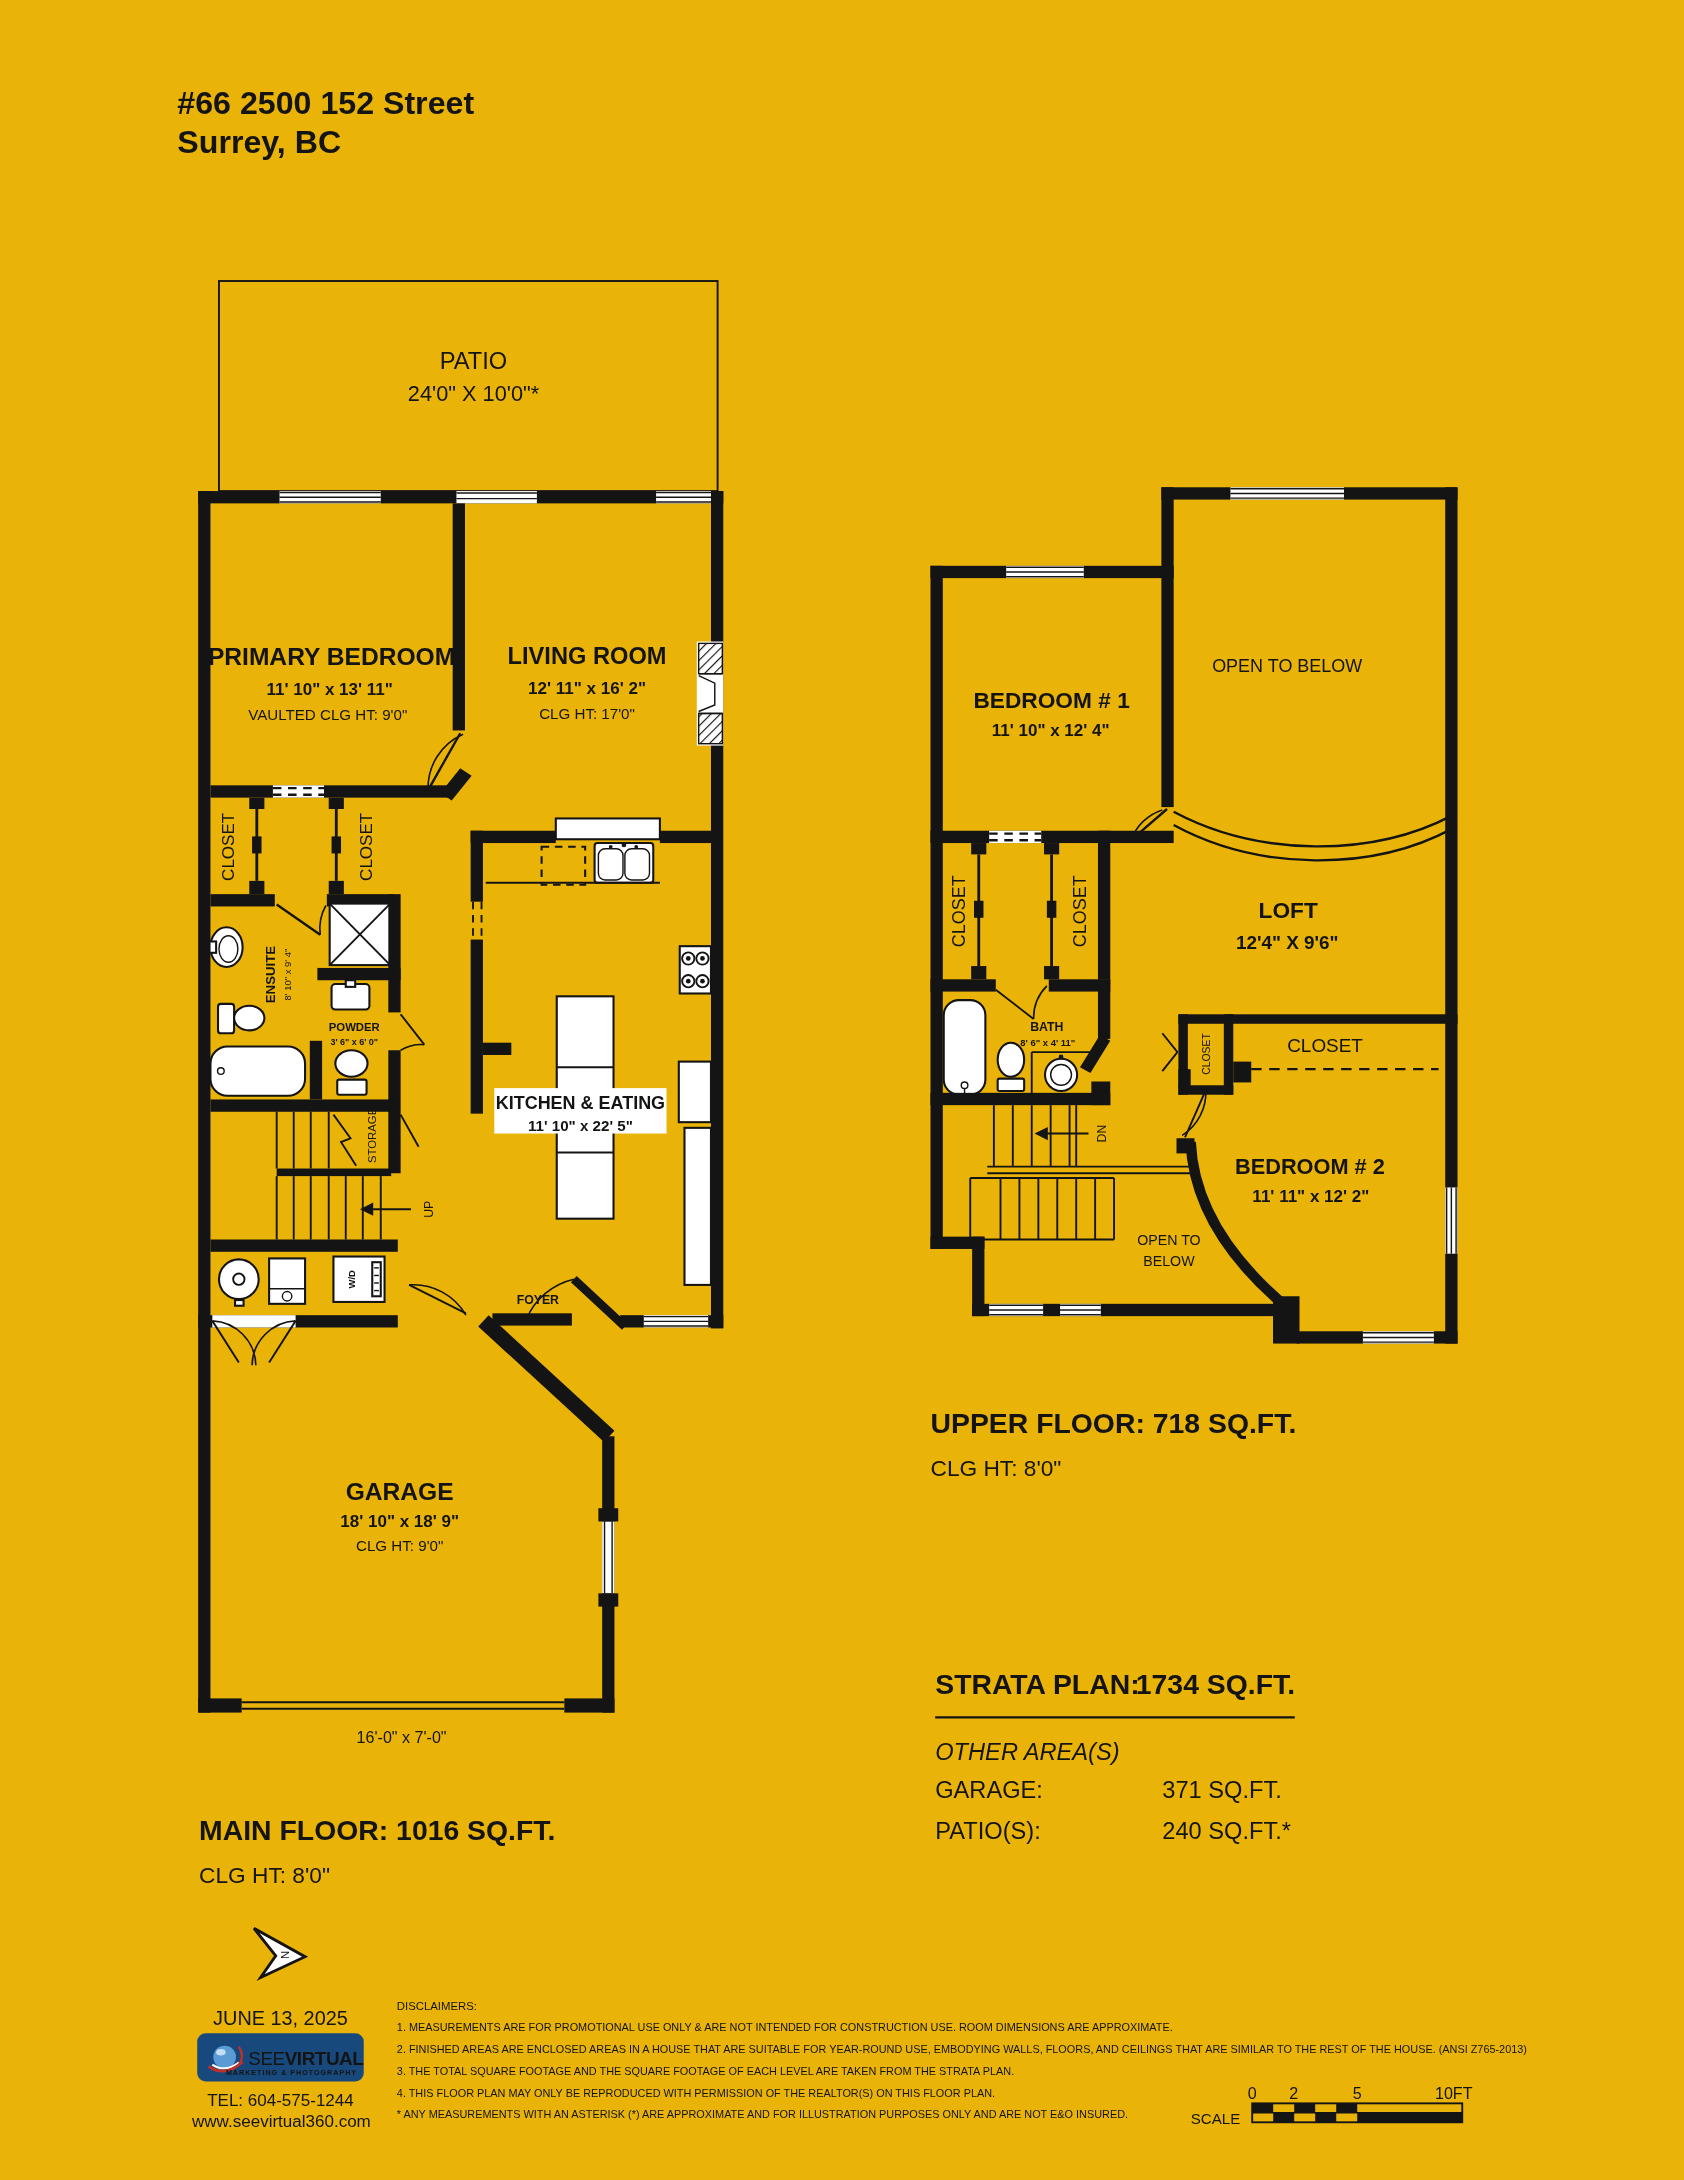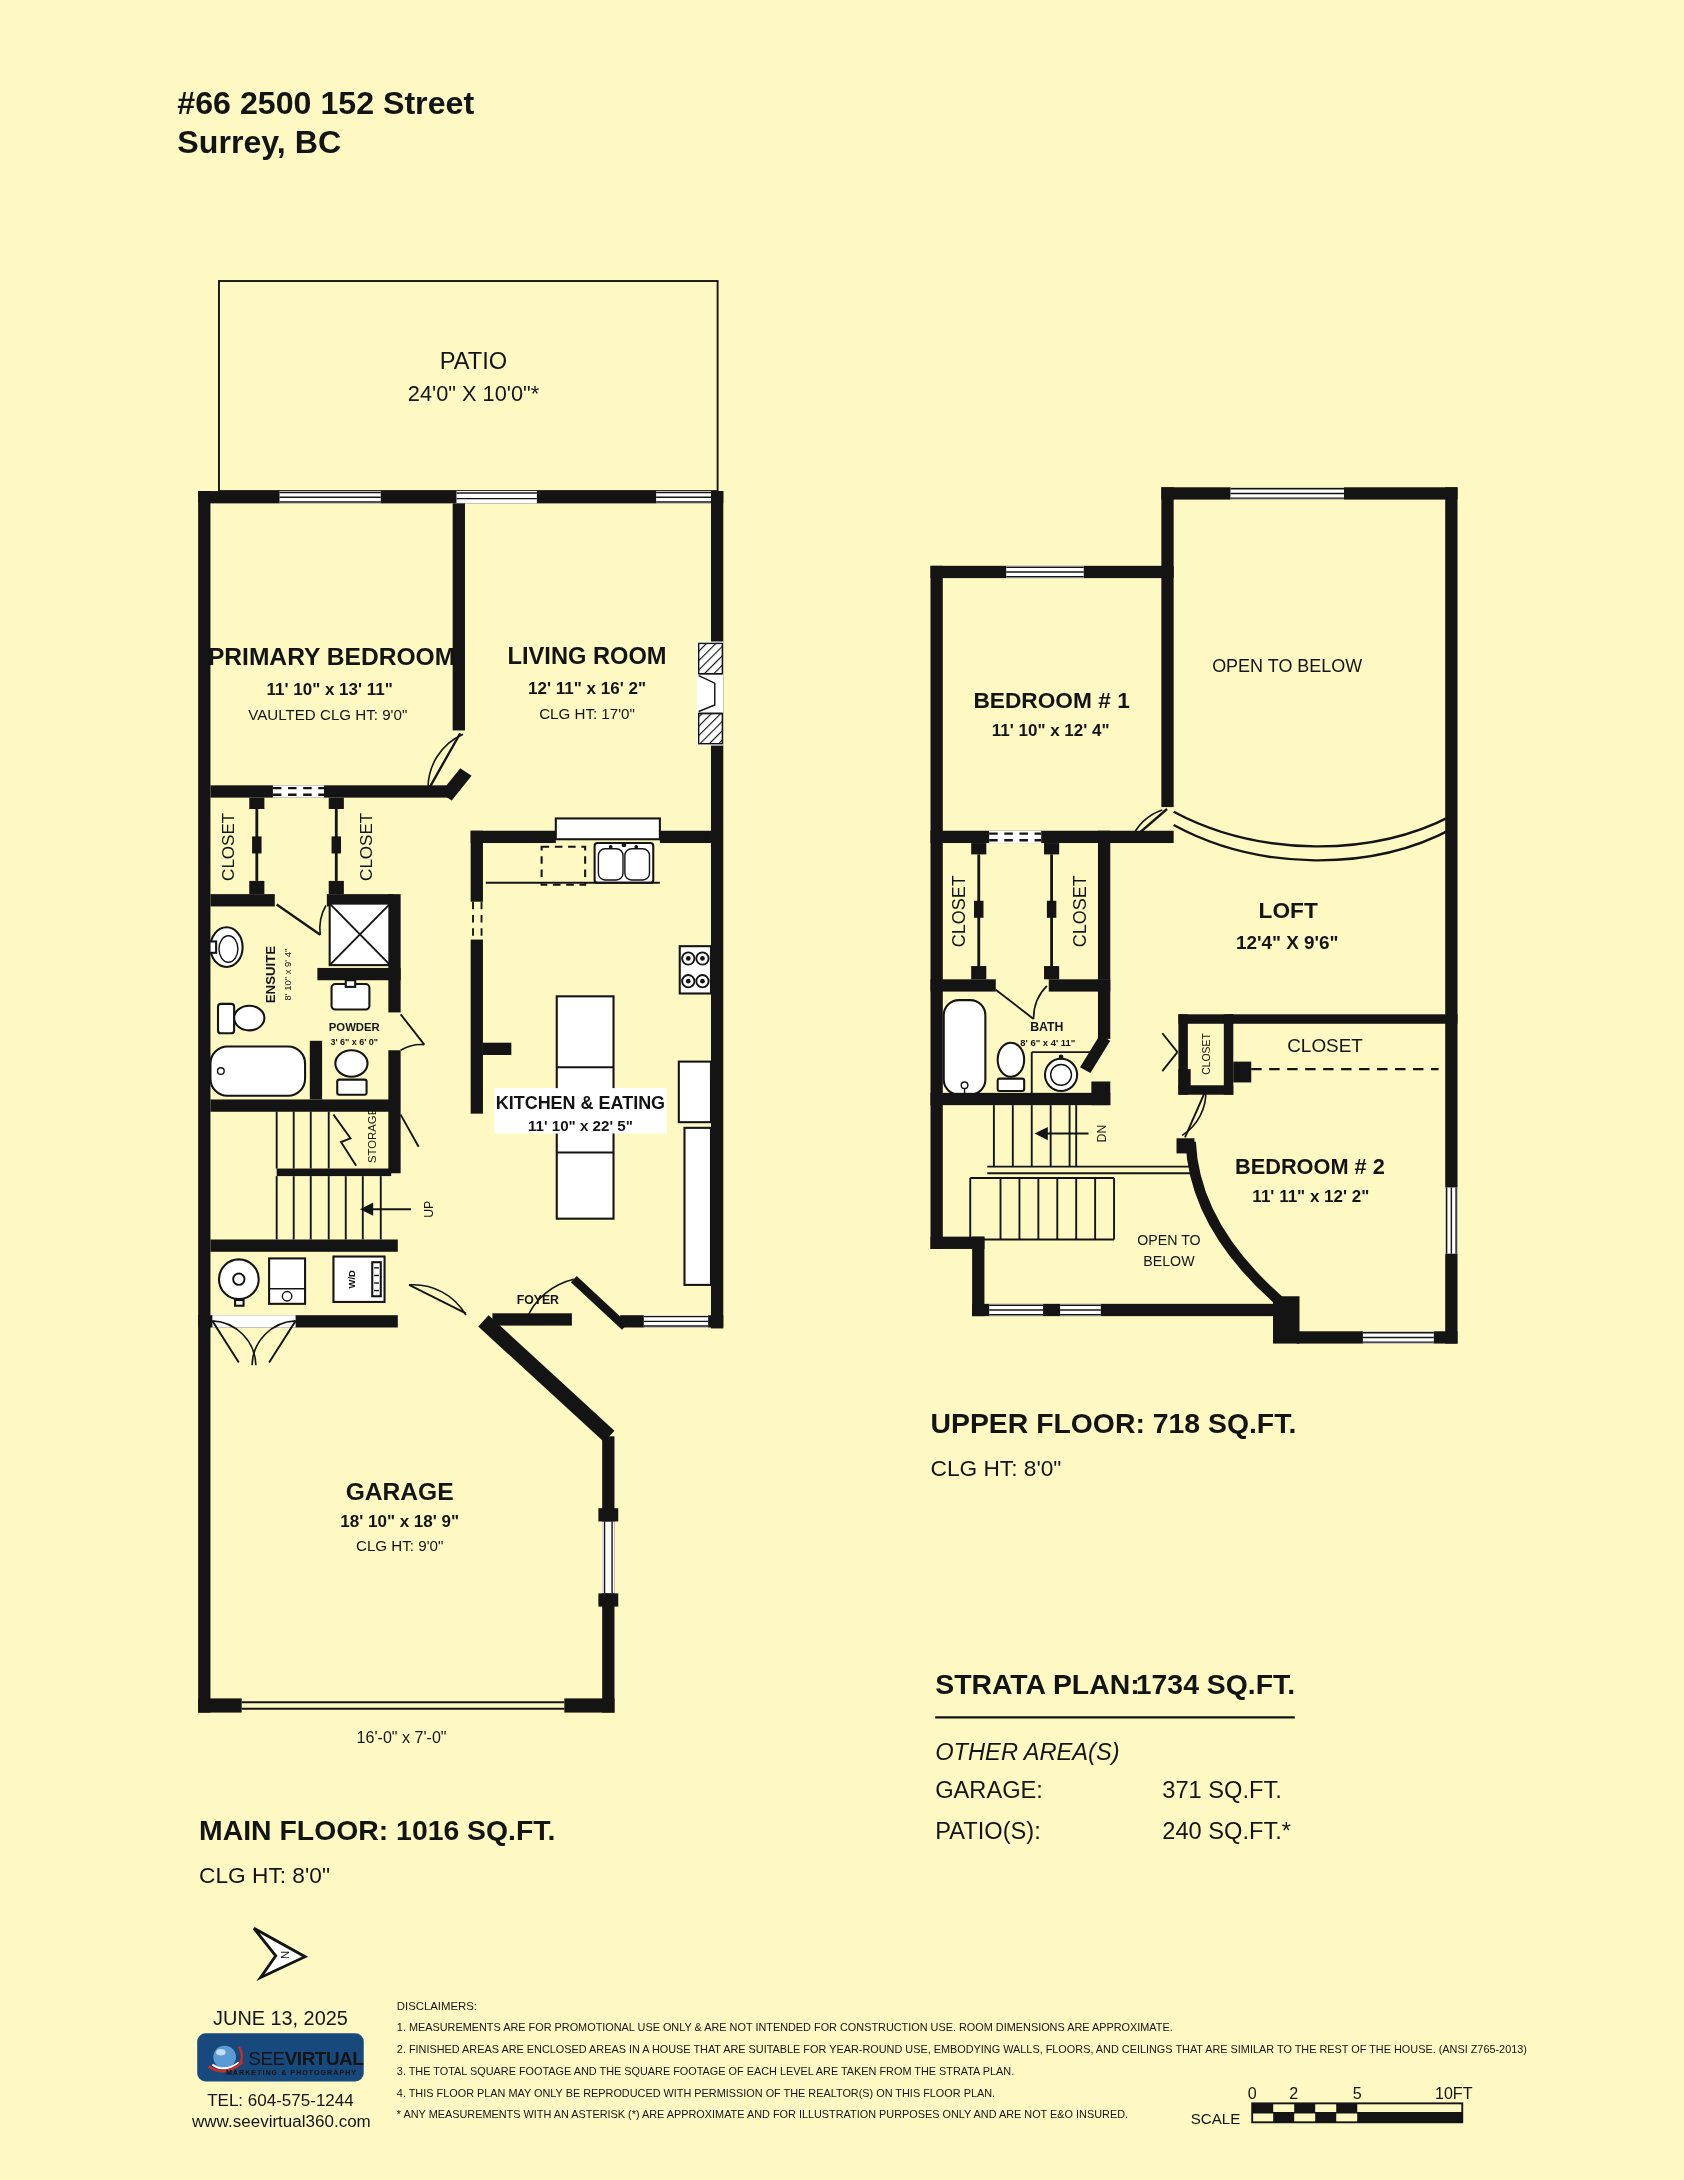--- a/index.html
+++ b/index.html
@@ -1,16 +1,16 @@
 <!DOCTYPE html>
 <html style="font-size:15px"><head>
 <meta charset="utf-8">
 <style>
   html,body{margin:0;padding:0;background:#e8e8e8;}
-  .page{position:relative;width:1685px;height:2180px;background:#fef9c3;margin:0 auto;overflow:hidden;}
+  .page{position:relative;width:1685px;height:2180px;background:#eab308;margin:0 auto;overflow:hidden;}
   svg{position:absolute;left:0;top:0;}
   text{font-family:"Liberation Sans","DejaVu Sans",sans-serif;fill:#141414;}
   .b{font-weight:700;}
   .it{font-style:italic;}
   .ctr{text-anchor:middle;}
   .w{fill:#141414;stroke:none;}
   .wh{fill:#ffffff;stroke:none;}
   .tl{fill:none;stroke:#141414;stroke-width:2;}
   .tl1{fill:none;stroke:#141414;stroke-width:1.5;}
   .t25{fill:none;stroke:#141414;stroke-width:2.5;}

